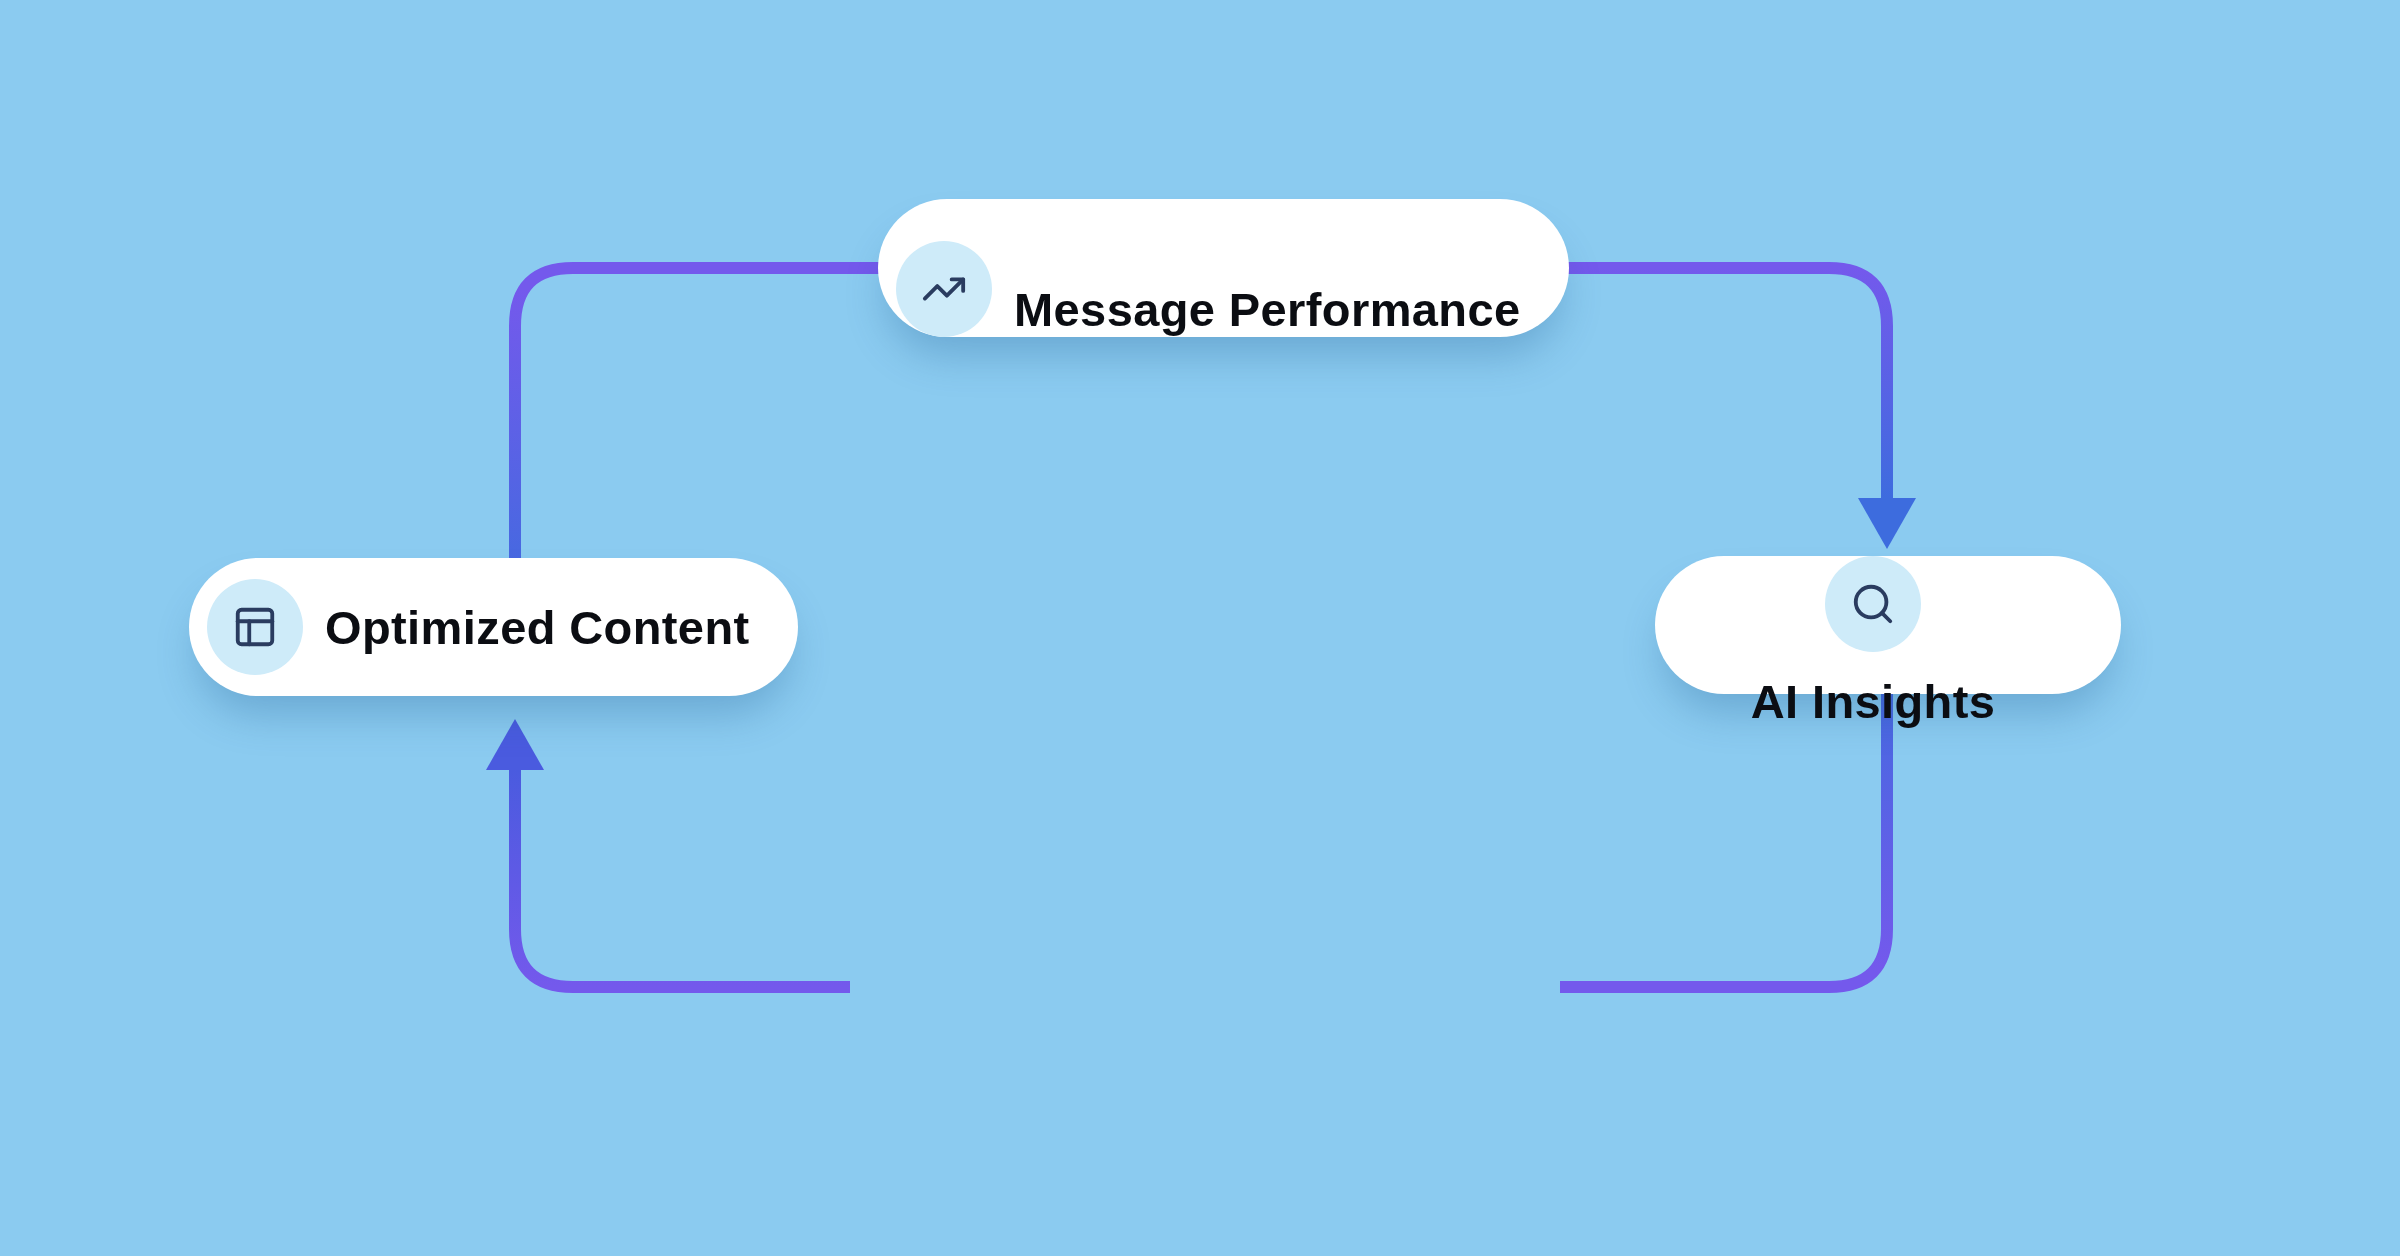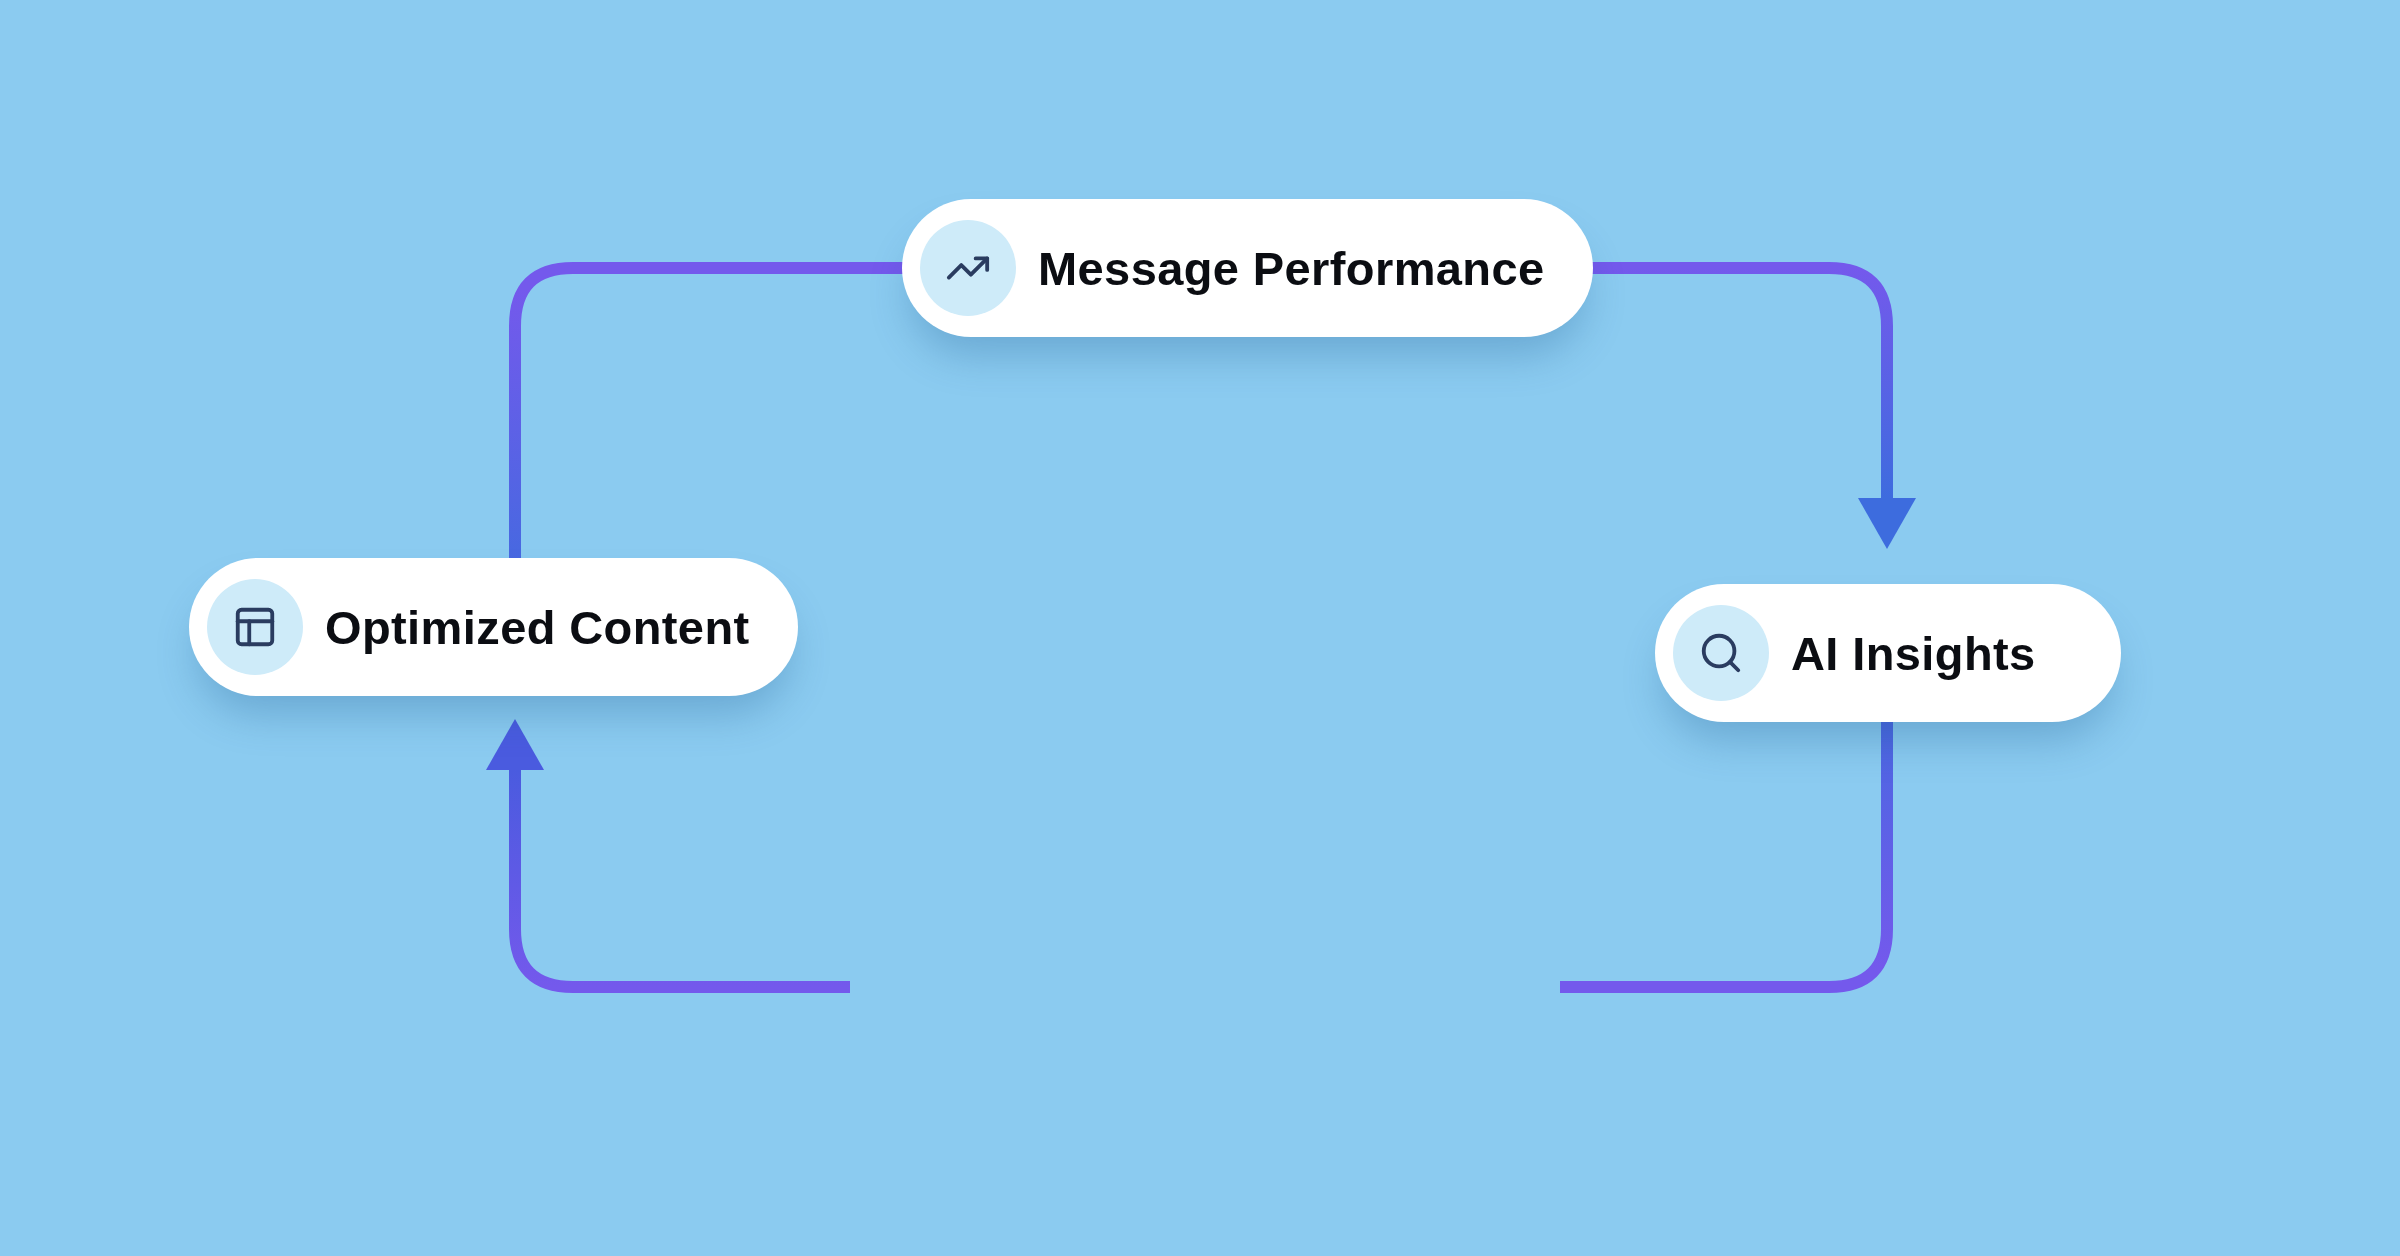--- a/index.html
+++ b/index.html
@@ -68,22 +68,22 @@
     stroke-linecap:round;
     stroke-linejoin:round;
     fill:none;
   }
   .pill-label{
     font-size:47px;
     font-weight:600;
     letter-spacing:0.4px;
     color:var(--text);
   }
-  #pill-message{left:902px;top:199px;min-width:664px;}
-  #pill-ai{left:1655px;top:584px;min-width:466px;}
+  #pill-message{left:878px;top:199px;min-width:664px;align-items:flex-end;}
+  #pill-ai{left:1655px;top:556px;min-width:466px;flex-direction:column;}
   #pill-optimized{left:189px;top:558px;min-width:604px;}
   #pill-actionable{left:778px;top:918px;min-width:852px;}
 </style>
 </head>
 <body>
 
 <div class="stage">
 
   <svg class="connectors" width="2400" height="1256" viewBox="0 0 2400 1256">
     <defs>

